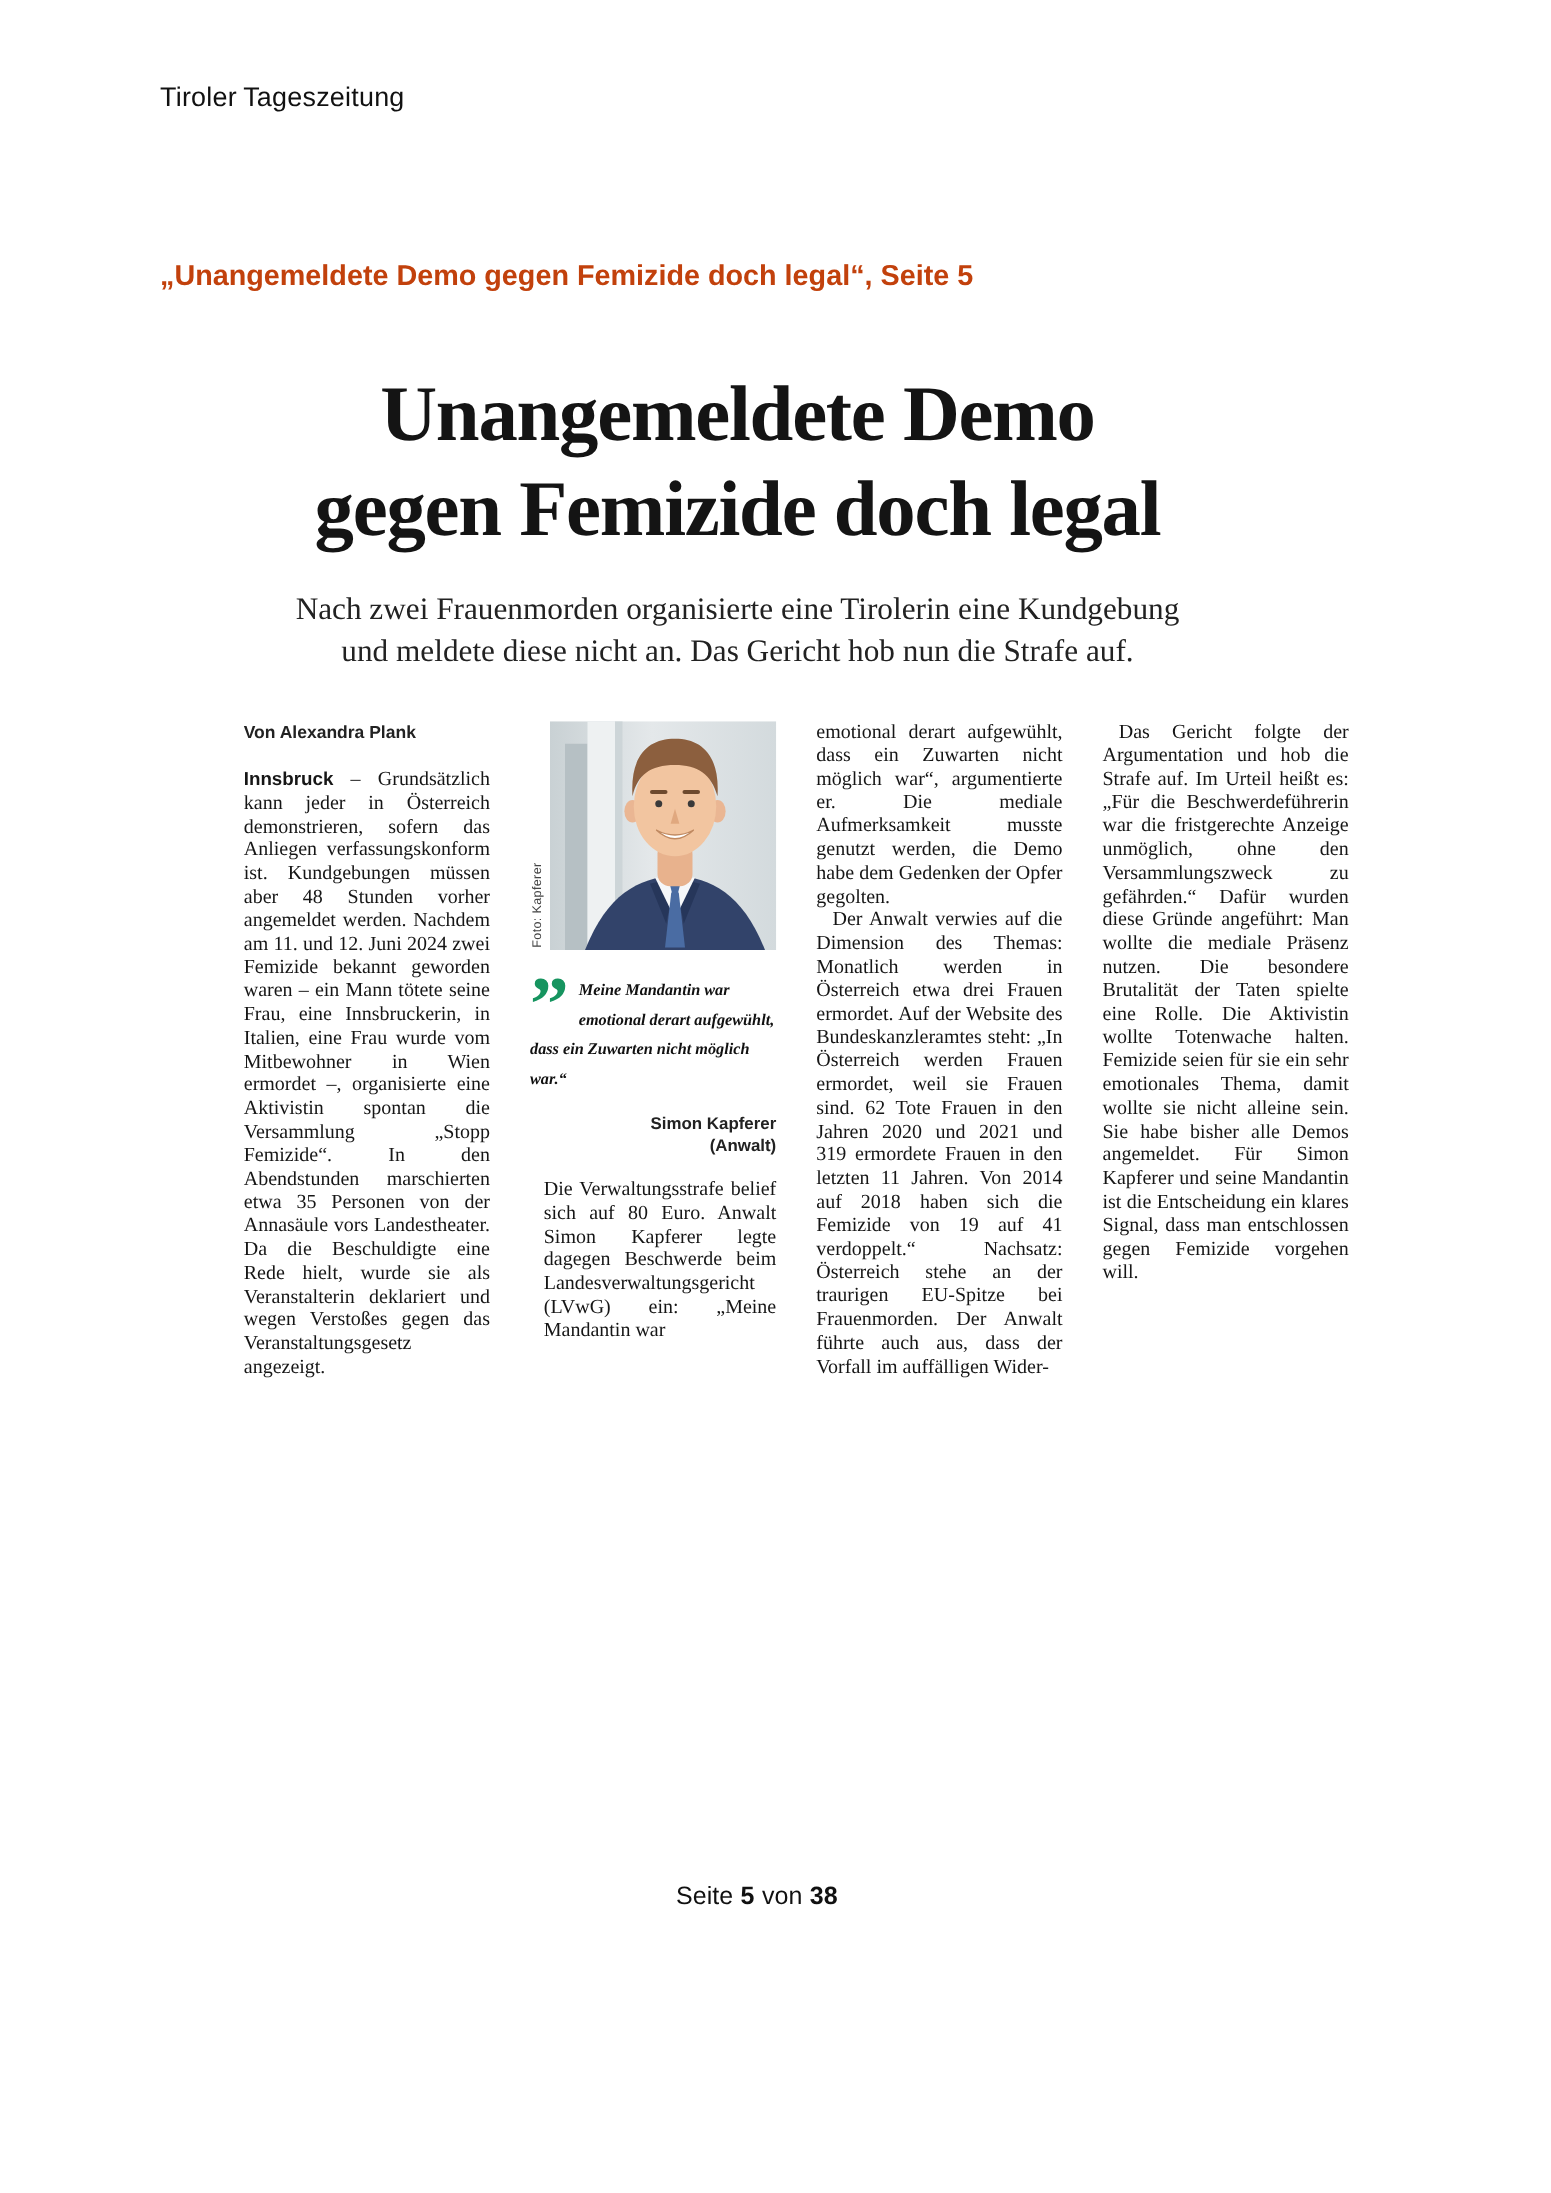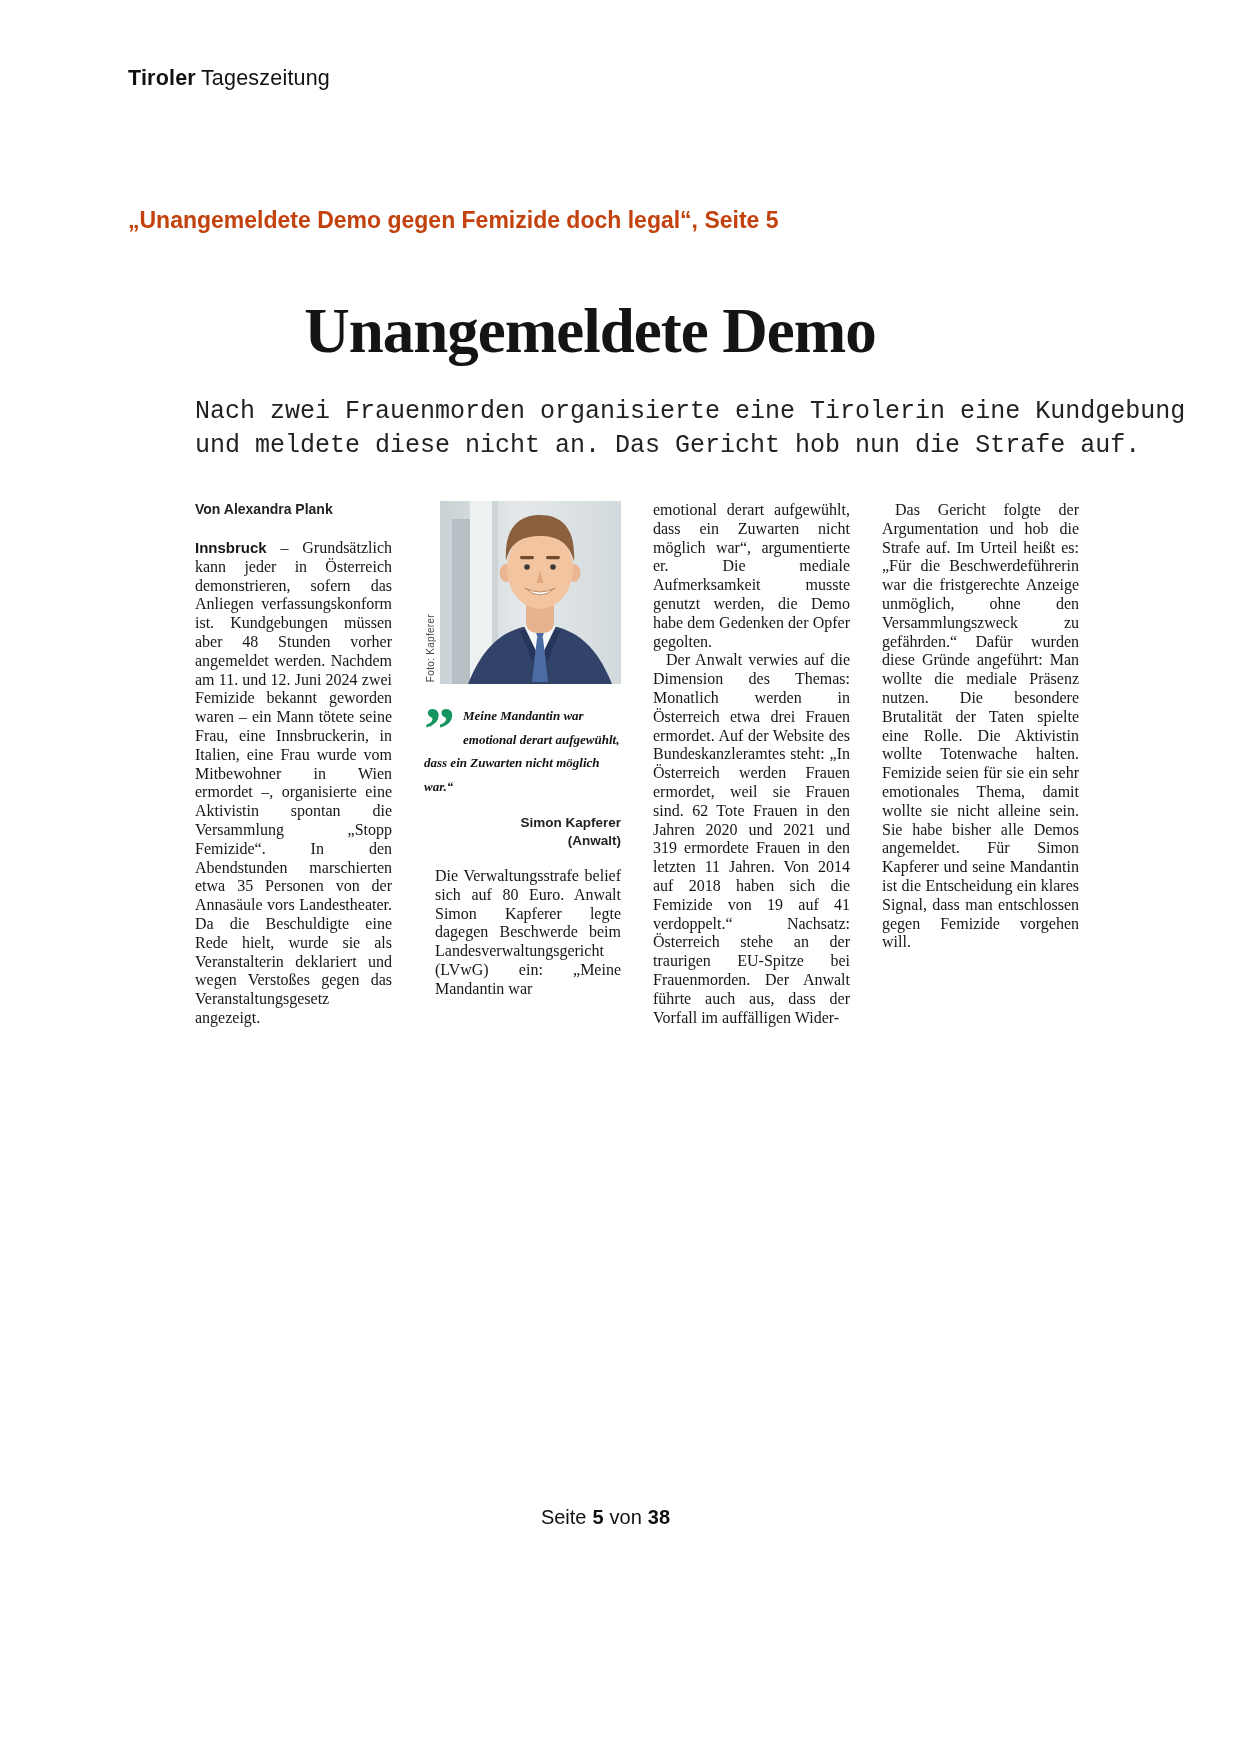--- a/index.html
+++ b/index.html
@@ -10,40 +10,40 @@
     color: #1a1a1a;
     position: relative;
     overflow: hidden;
   }
 
   
   .masthead {
     position: absolute; left: 128px; top: 66px;
     font-size: 21.5px; letter-spacing: 0.2px; color: #111;
   }
-  .mast-bold { font-weight: bold; }
+  .mast-bold { font-weight: normal; }
   .mast-rest { margin-left: 5px; }
 
   
   .toc-line {
     position: absolute; left: 128px; top: 207px;
     font-size: 23px; font-weight: bold; color: #c2410c;
   }
 
   
   .article { position: absolute; left: 195px; top: 293px; width: 884px; }
   .head-block { width: 790px; text-align: center; }
   .headline {
     margin: 0; font-family: "Liberation Serif", serif;
     font-weight: bold; font-size: 63px; line-height: 76px;
     letter-spacing: -1px; color: #141414; white-space: nowrap;
   }
   .hl-line { display: block; text-align: center; }
   .subhead {
-    margin-top: 26px; font-family: Liberation Mono, monospace;
+    margin-top: 26px; font-family: Liberation Serif, serif;
     font-size: 25px; line-height: 34px; color: #222; white-space: nowrap;
   }
 
   
   .columns { display: flex; gap: 32px; margin-top: 38px; }
   .col { width: 197px; flex: 0 0 197px; }
   .byline { font-size: 14px; font-weight: bold; color: #222; margin-bottom: 22px; }
   .body-text {
     margin: 0; font-family: "Liberation Serif", serif;
     font-size: 16px; line-height: 18.8px; text-align: justify;
@@ -89,20 +89,21 @@
   <header class="masthead">
     <span class="mast-bold">Tiroler</span><span class="mast-rest">Tageszeitung</span>
   </header>
 
   <div class="toc-line">„Unangemeldete Demo gegen Femizide doch legal“, Seite 5</div>
 
   <article class="article">
     <div class="head-block">
       <h1 class="headline">
         <span class="hl-line">Unangemeldete Demo</span>
+        <span class="hl-line">gegen Femizide doch legal</span>
       </h1>
       <div class="subhead">
         <div>Nach zwei Frauenmorden organisierte eine Tirolerin eine Kundgebung</div>
         <div>und meldete diese nicht an. Das Gericht hob nun die Strafe auf.</div>
       </div>
     </div>
 
     <div class="columns">
 
       <div class="col">

